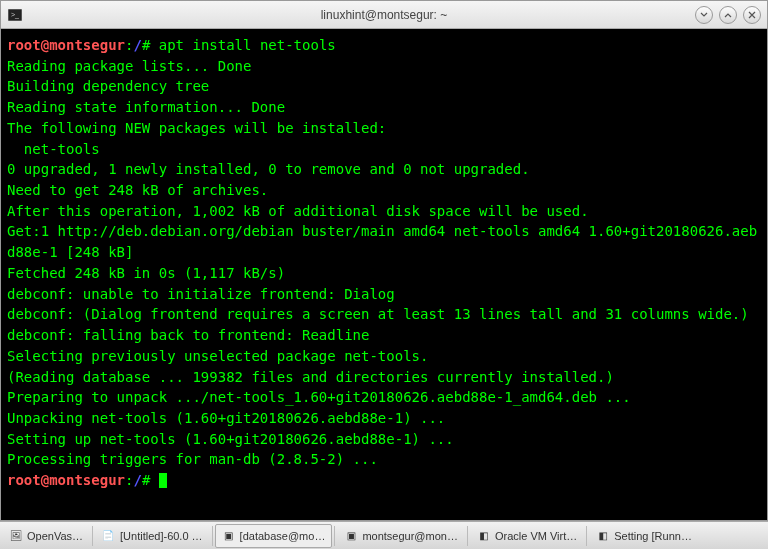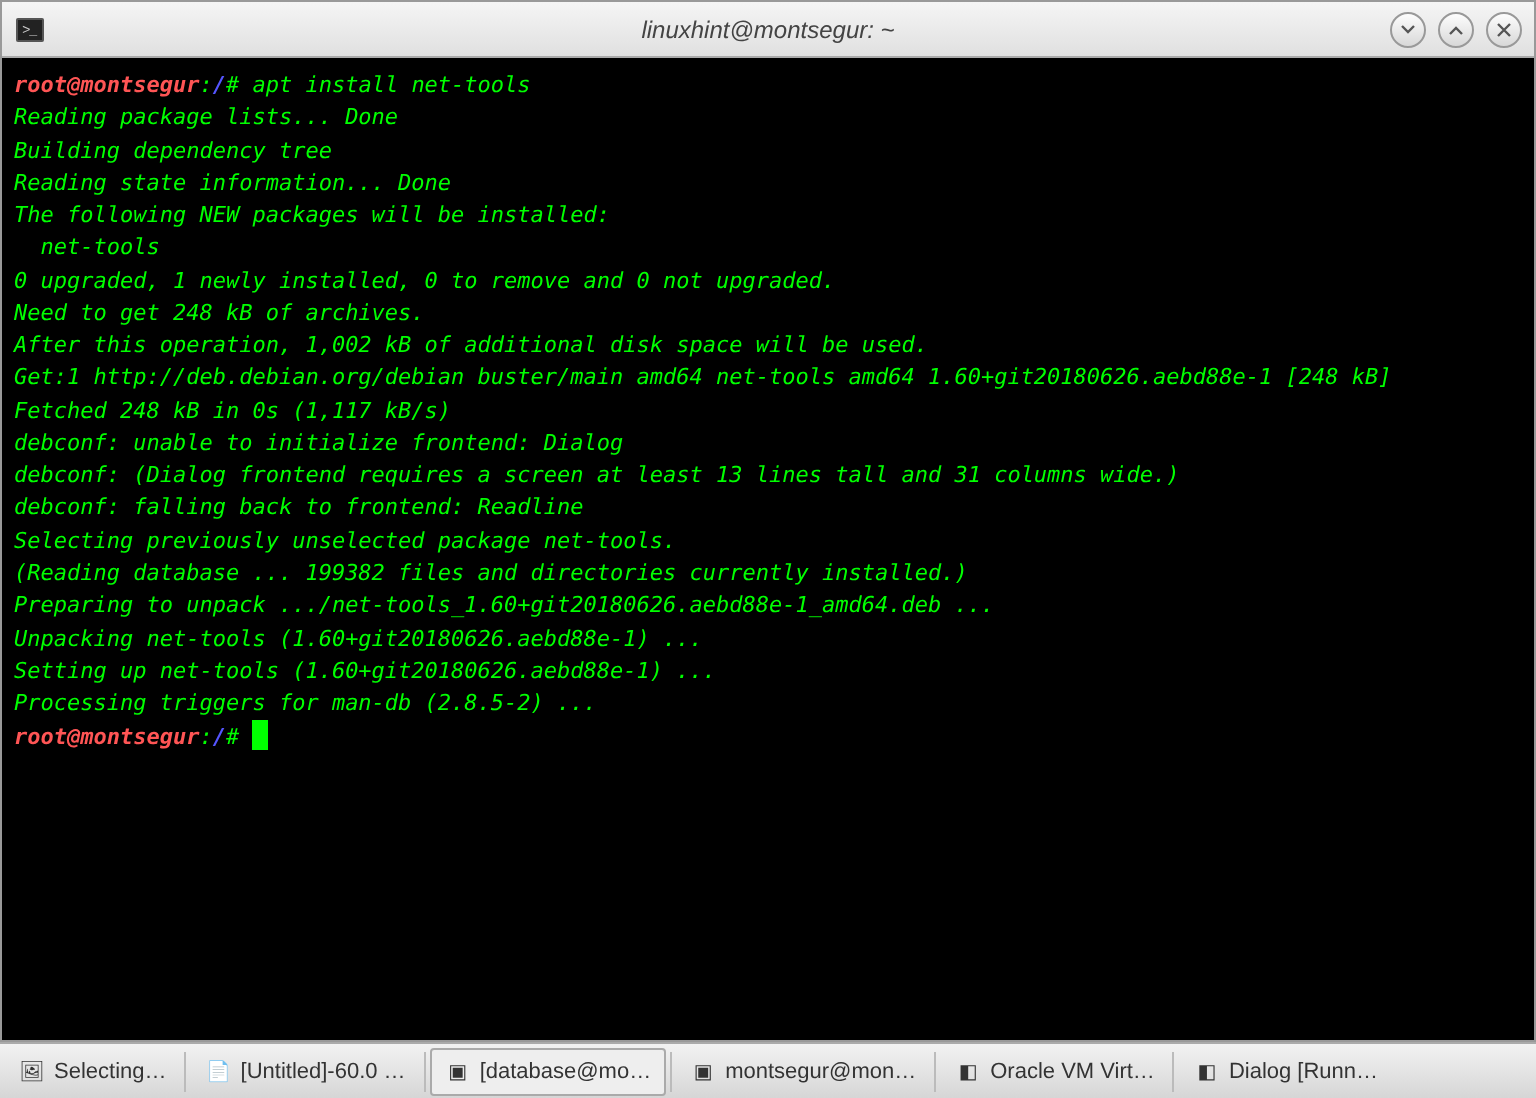--- a/index.html
+++ b/index.html
@@ -11,21 +11,20 @@
       overflow: hidden;
       display: flex;
       flex-direction: column;
     }
     .window {
       flex: 1;
       display: flex;
       flex-direction: column;
       border: 1px solid #999;
       background: #701a75;
-      font-style: italic;
     }
     .titlebar {
       height: 28px;
       background: linear-gradient(to bottom, #f5f5f5, #e0e0e0);
       border-bottom: 1px solid #aaa;
       display: flex;
       align-items: center;
       justify-content: center;
       position: relative;
       font-size: 12px;
@@ -60,21 +59,21 @@
       font-size: 9px;
       color: #555;
       cursor: pointer;
       line-height: 1;
     }
     .terminal {
       flex: 1;
       background: #000;
       padding: 6px 4px 4px 6px;
       font-family: "DejaVu Sans Mono","Courier New",monospace;
-      font-size: 11px;
+      font-size: 14px;
       line-height: 1.48;
       color: #00ff00;
       overflow: hidden;
       white-space: pre-wrap;
       word-break: break-all;
     }
     .red-bold { color: #ff5555; font-weight: bold; }
     .blue-bold { color: #5555ff; font-weight: bold; }
     .green { color: #00ff00; }
     .cursor {
@@ -177,21 +176,21 @@
 <span class="green">Preparing to unpack .../net-tools_1.60+git20180626.aebd88e-1_amd64.deb ...</span>
 <span class="green">Unpacking net-tools (1.60+git20180626.aebd88e-1) ...</span>
 <span class="green">Setting up net-tools (1.60+git20180626.aebd88e-1) ...</span>
 <span class="green">Processing triggers for man-db (2.8.5-2) ...</span>
 <span class="red-bold">root@montsegur</span><span class="green">:</span><span class="blue-bold">/</span><span class="green"># </span><span class="cursor"></span></div>
 </div>
 
 <div class="taskbar" id="taskbar">
     <div class="task-item">
       <span class="task-icon">🖼</span>
-      <span>Selecting…</span>
+      <span>OpenVas…</span>
     </div>
     <div class="task-sep"></div>
     <div class="task-item">
       <span class="task-icon">📄</span>
       <span>[Untitled]-60.0 …</span>
     </div>
     <div class="task-sep"></div>
     <div class="task-item active">
       <span class="task-icon">▣</span>
       <span>[database@mo…</span>
@@ -202,15 +201,15 @@
       <span>montsegur@mon…</span>
     </div>
     <div class="task-sep"></div>
     <div class="task-item">
       <span class="task-icon">◧</span>
       <span>Oracle VM Virt…</span>
     </div>
     <div class="task-sep"></div>
     <div class="task-item">
       <span class="task-icon">◧</span>
-      <span>Dialog [Runn…</span>
+      <span>Setting [Runn…</span>
     </div>
   </div>
 
 </body></html>

